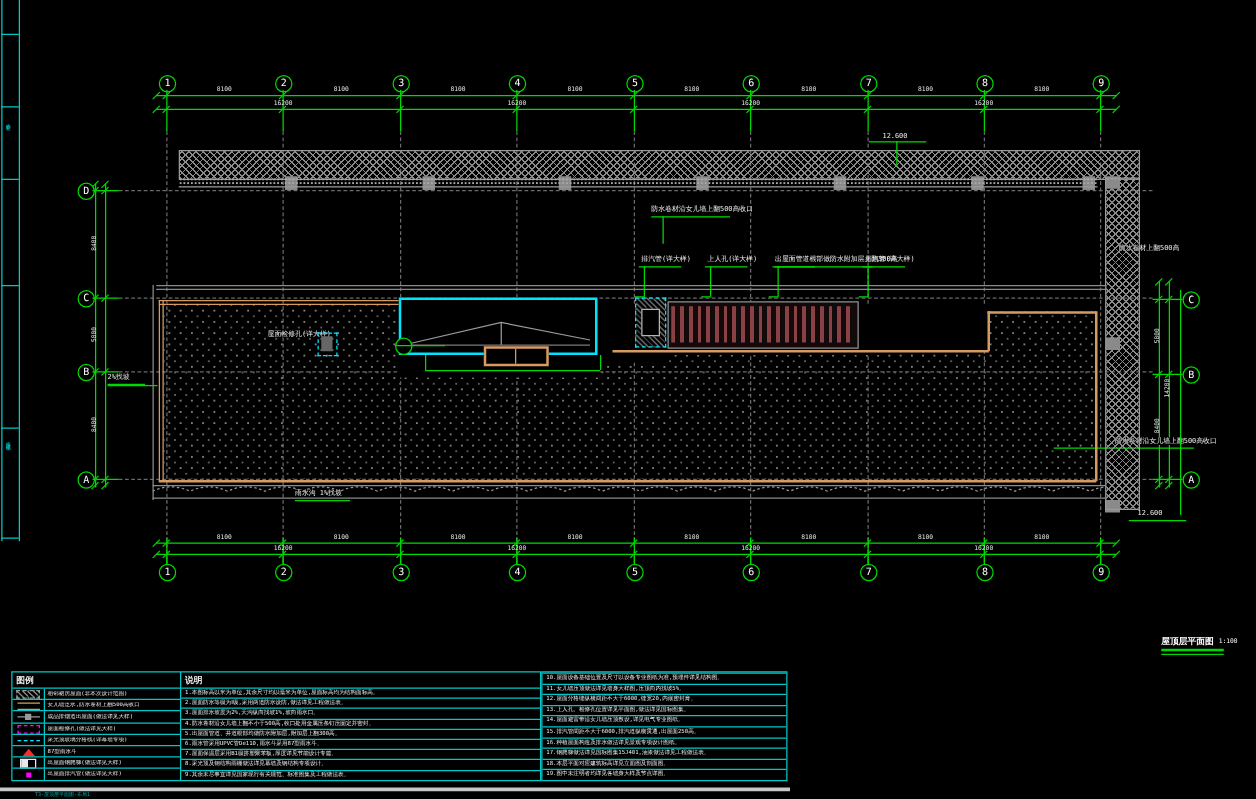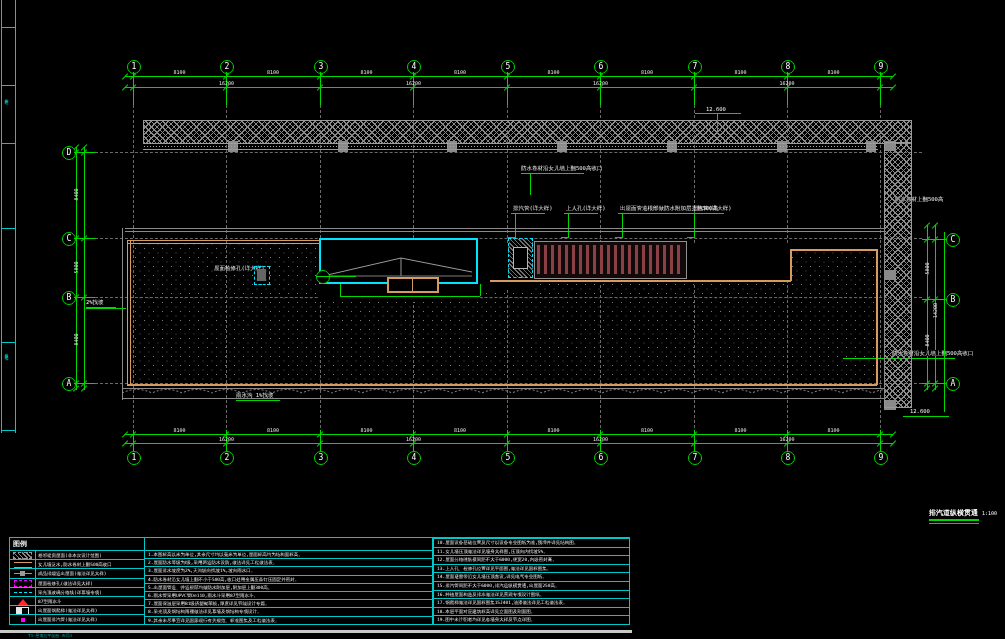--- a/index.html
+++ b/index.html
@@ -430,20 +430,21 @@
       </div>
       <div class="lgd-row" style="top: 76.4px; height: 9.2px;">
         <div class="lgd-sym">
           <div class="sym-msq"></div>
         </div>
         <div class="lgd-txt">出屋面排汽管(做法详见大样)</div>
       </div>
     </div>
 
   <div id="notes1" class="abs tbl" style="left:144px;top:537px;width:287px;height:86px">
+    <div class="hdr">说明</div>
   <div class="note-row" style="top: 12px; height: 8.2px; line-height: 8.2px;">1.本图标高以米为单位,其余尺寸均以毫米为单位,屋面标高均为结构面标高。</div>
       <div class="note-row" style="top: 20.2px; height: 8.2px; line-height: 8.2px;">2.屋面防水等级为Ⅰ级,采用两道防水设防,做法详见工程做法表。</div>
       <div class="note-row" style="top: 28.4px; height: 8.2px; line-height: 8.2px;">3.屋面排水坡度为2%,天沟纵向找坡1%,坡向雨水口。</div>
       <div class="note-row" style="top: 36.6px; height: 8.2px; line-height: 8.2px;">4.防水卷材沿女儿墙上翻不小于500高,收口处用金属压条钉压固定并密封。</div>
       <div class="note-row" style="top: 44.8px; height: 8.2px; line-height: 8.2px;">5.出屋面管道、井道根部均做防水附加层,附加层上翻300高。</div>
       <div class="note-row" style="top: 53px; height: 8.2px; line-height: 8.2px;">6.雨水管采用UPVC管De110,雨水斗采用87型雨水斗。</div>
       <div class="note-row" style="top: 61.2px; height: 8.2px; line-height: 8.2px;">7.屋面保温层采用B1级挤塑聚苯板,厚度详见节能设计专篇。</div>
       <div class="note-row" style="top: 69.4px; height: 8.2px; line-height: 8.2px;">8.采光顶及钢结构雨棚做法详见幕墙及钢结构专项设计。</div>
       <div class="note-row" style="top: 77.6px; height: 8.2px; line-height: 8.2px;">9.其余未尽事宜详见国家现行有关规范、标准图集及工程做法表。</div>
     </div>
@@ -457,19 +458,19 @@
       <div class="note-row" style="top: 51.6px; height: 8.6px; line-height: 8.6px;">16.种植屋面构造及排水做法详见景观专项设计图纸。</div>
       <div class="note-row" style="top: 60.2px; height: 8.6px; line-height: 8.6px;">17.钢爬梯做法详见国标图集15J401,油漆做法详见工程做法表。</div>
       <div class="note-row" style="top: 68.8px; height: 8.6px; line-height: 8.6px;">18.本层平面对应建筑标高详见立面图及剖面图。</div>
       <div class="note-row" style="top: 77.4px; height: 8.6px; line-height: 8.6px;">19.图中未注明者均详见各墙身大样及节点详图。</div>
     </div>
 
   <div class="abs" style="left:0;top:630px;width:632px;height:3px;background:#c8c8c8"></div>
   <div class="abs stamp" style="left:28px;top:633px">T3-屋顶层平面图-布局1</div>
 
   <div class="abs" style="left:929px;top:509px;display:flex">
-    <div class="title-txt">排汽道纵横贯通</div>
+    <div class="title-txt">屋顶层平面图</div>
     <div class="scale-txt" style="margin-left:4px">1:100</div>
   </div>
   <div class="abs" style="left:929px;top:519px;width:50px;height:2px;background:#00d900"></div>
   <div class="abs" style="left:929px;top:523px;width:50px;height:1px;background:#00d900"></div>
 
 </div>
 
 </body></html>

